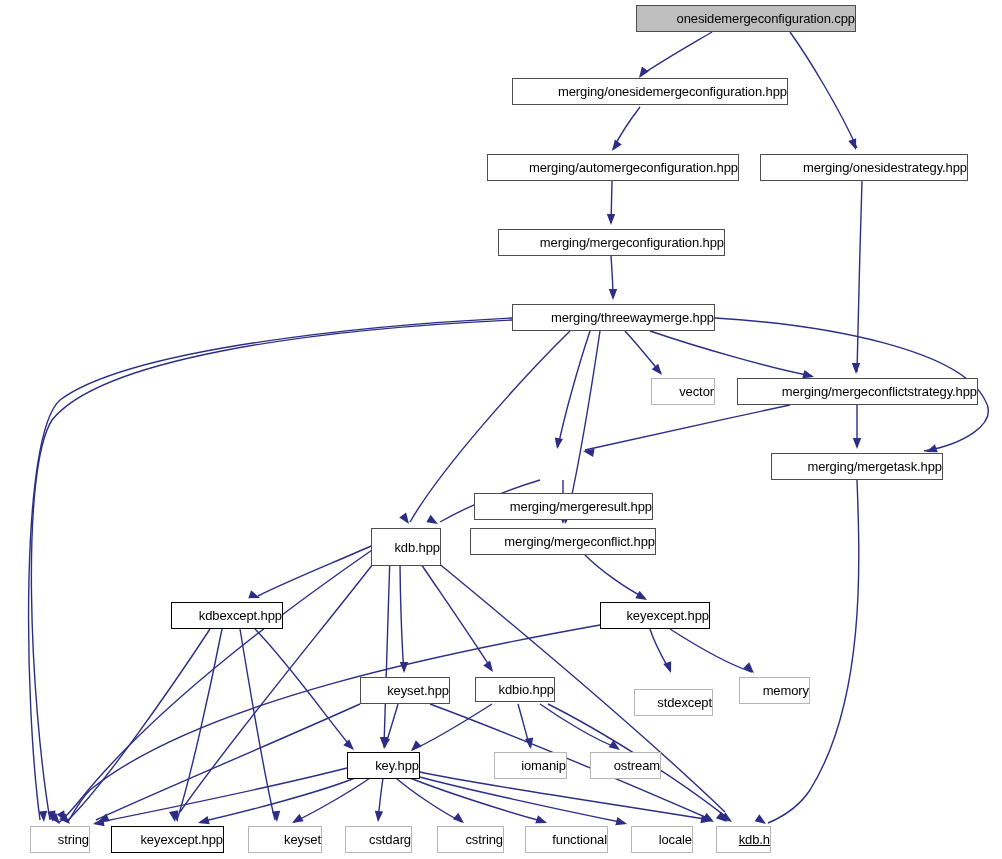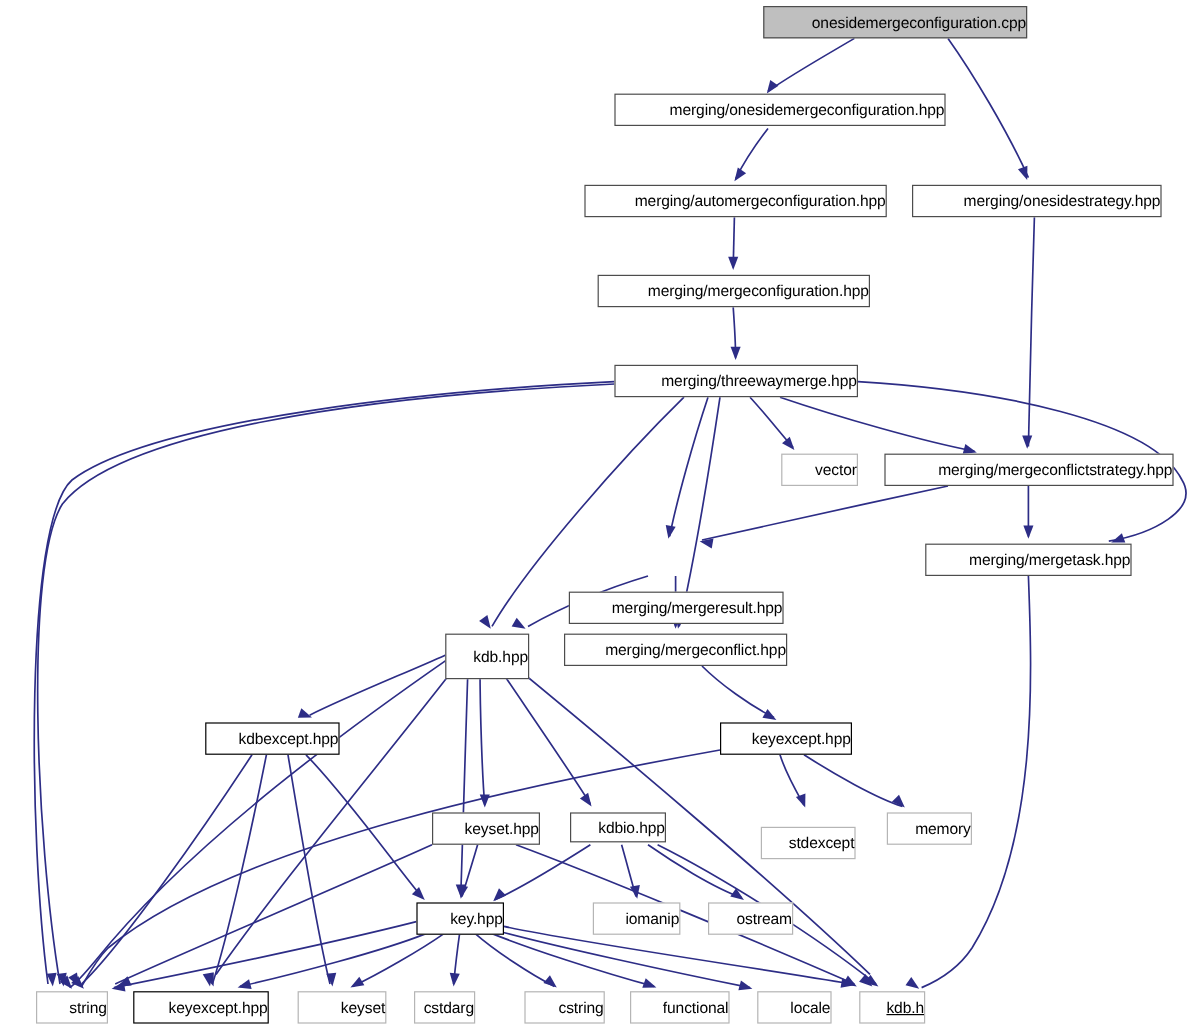--- a/index.html
+++ b/index.html
@@ -229,21 +229,21 @@
       </div>
       <div class="node " style="left: 30px; top: 826px; width: 60px; height: 27px;">
         <span>string</span>
       </div>
       <div class="node black" style="left: 111px; top: 826px; width: 113px; height: 27px;">
         <span>keyexcept.hpp</span>
       </div>
       <div class="node " style="left: 248px; top: 826px; width: 74px; height: 27px;">
         <span>keyset</span>
       </div>
-      <div class="node " style="left: 345px; top: 826px; width: 51px; height: 27px;">
+      <div class="node " style="left: 345px; top: 826px; width: 67px; height: 27px;">
         <span>cstdarg</span>
       </div>
       <div class="node " style="left: 437px; top: 826px; width: 67px; height: 27px;">
         <span>cstring</span>
       </div>
       <div class="node " style="left: 525px; top: 826px; width: 83px; height: 27px;">
         <span>functional</span>
       </div>
       <div class="node " style="left: 631px; top: 826px; width: 62px; height: 27px;">
         <span>locale</span>

